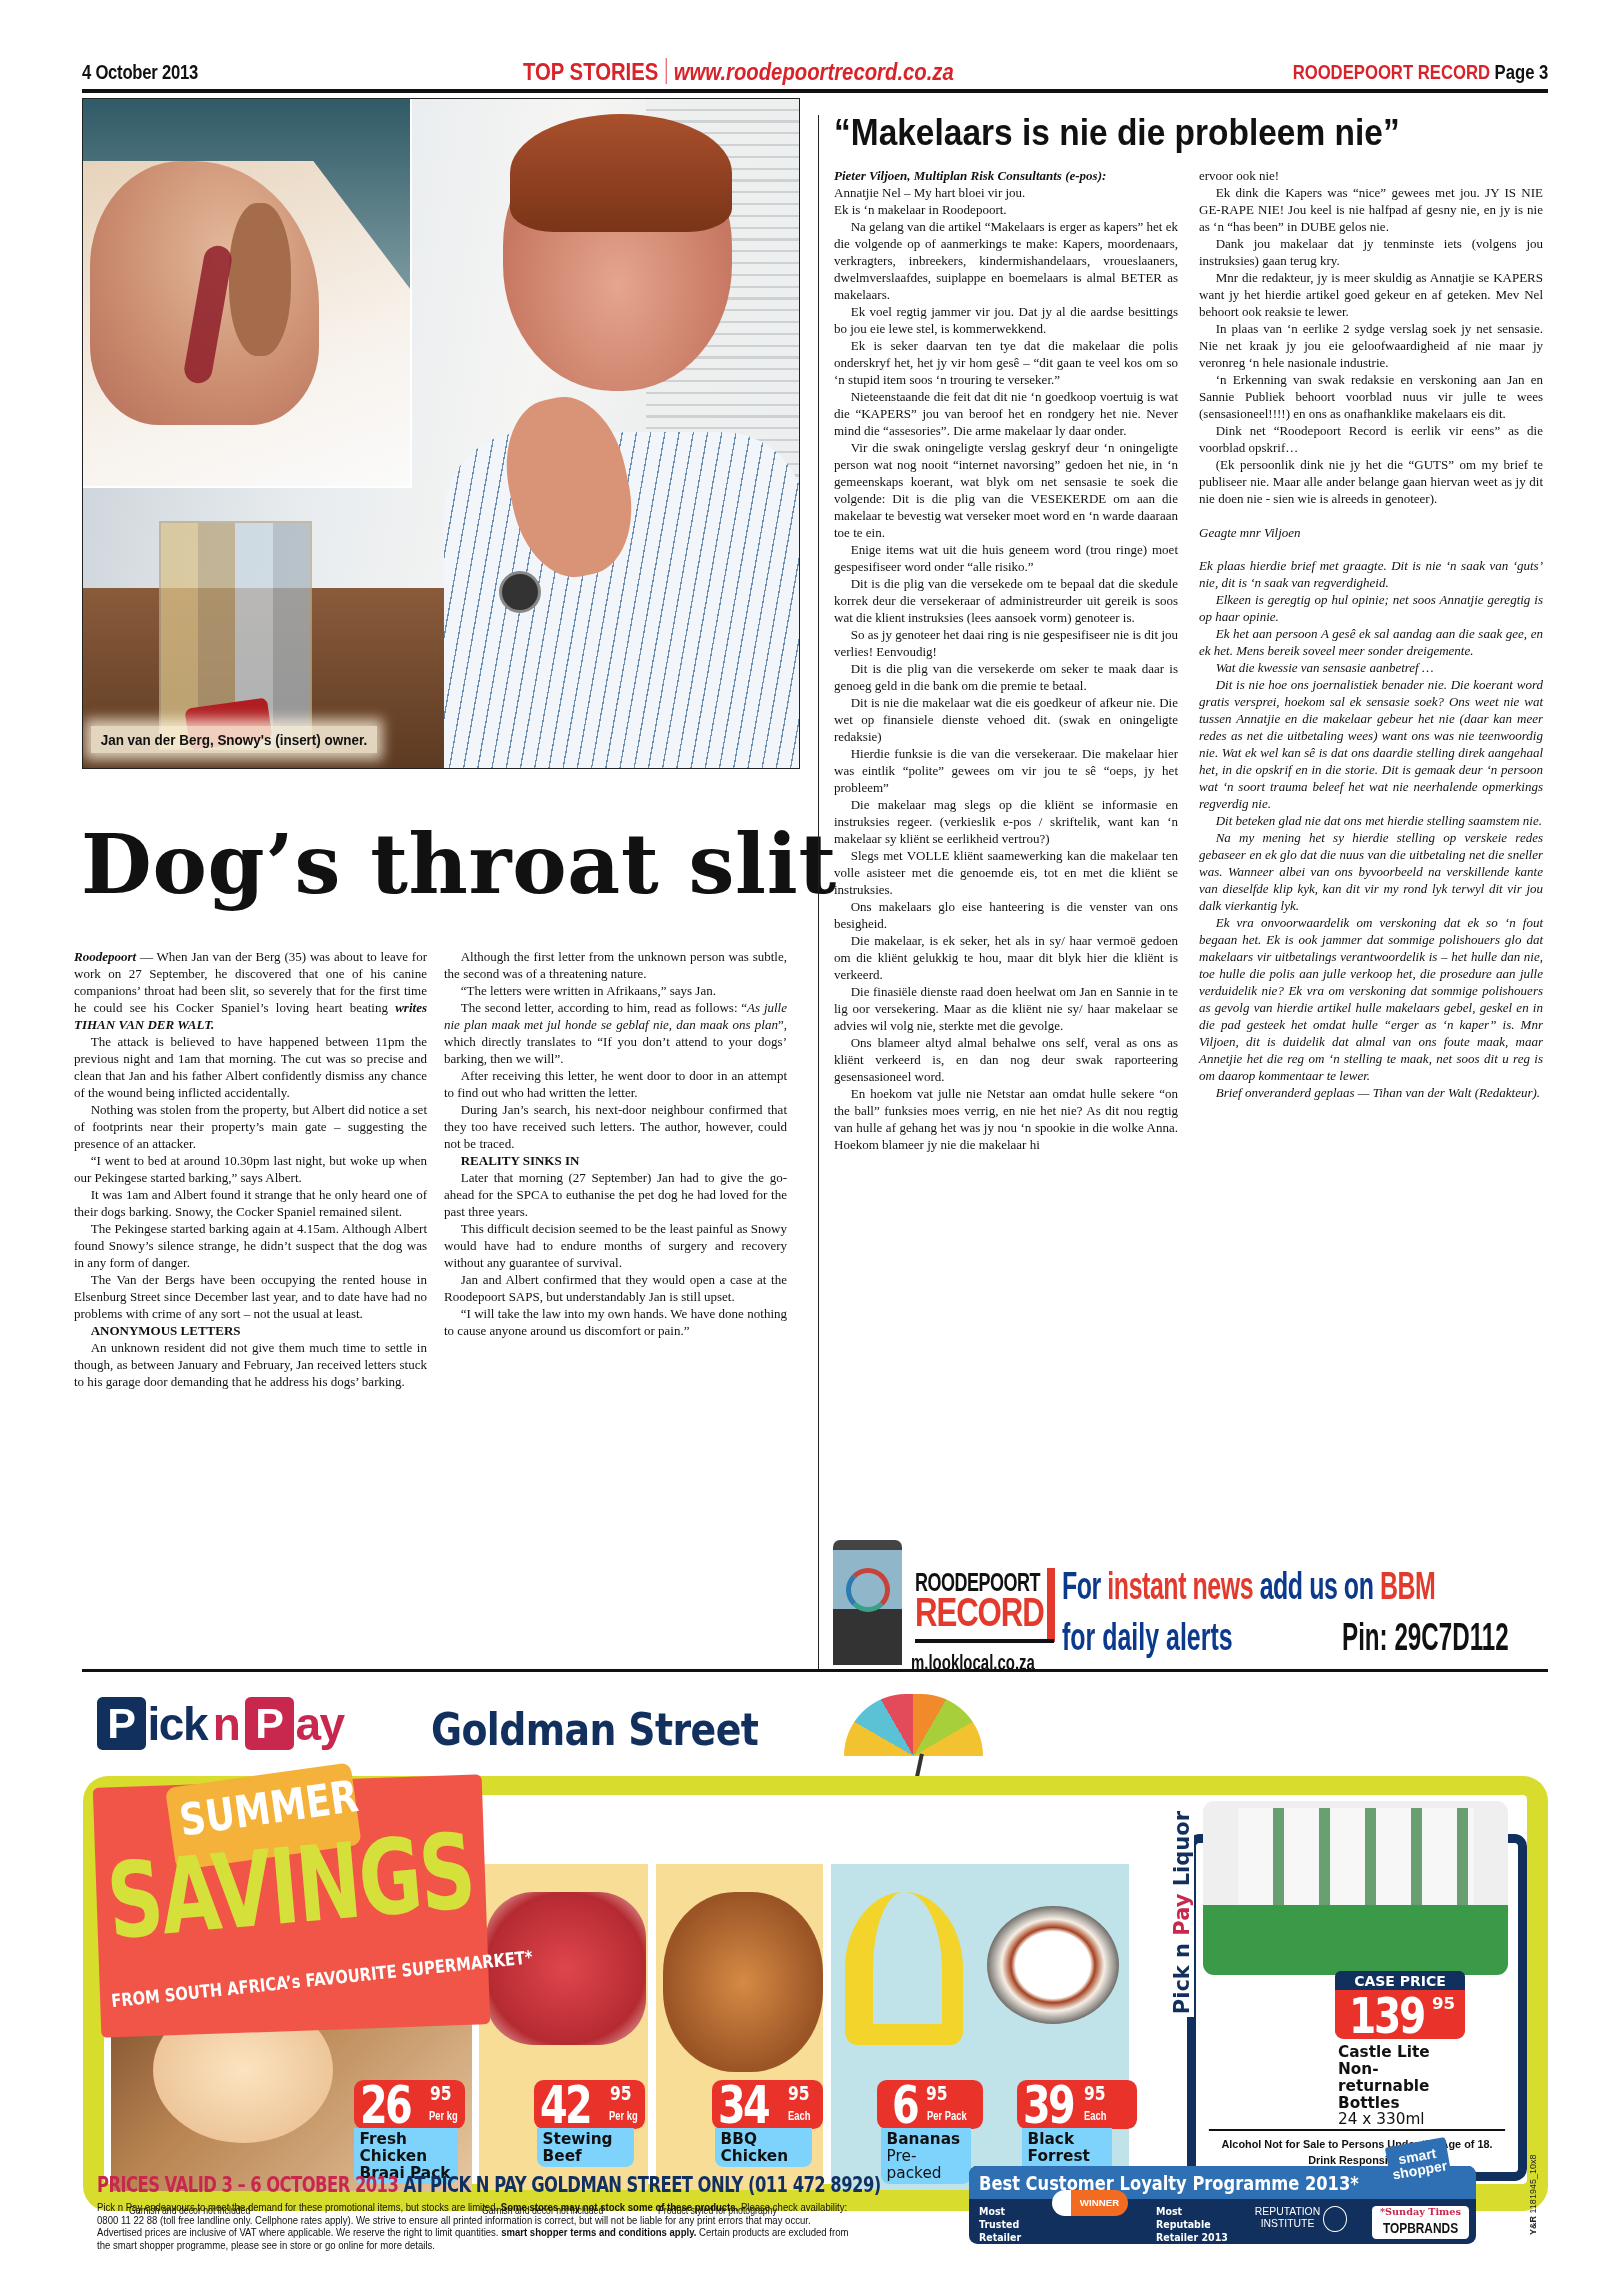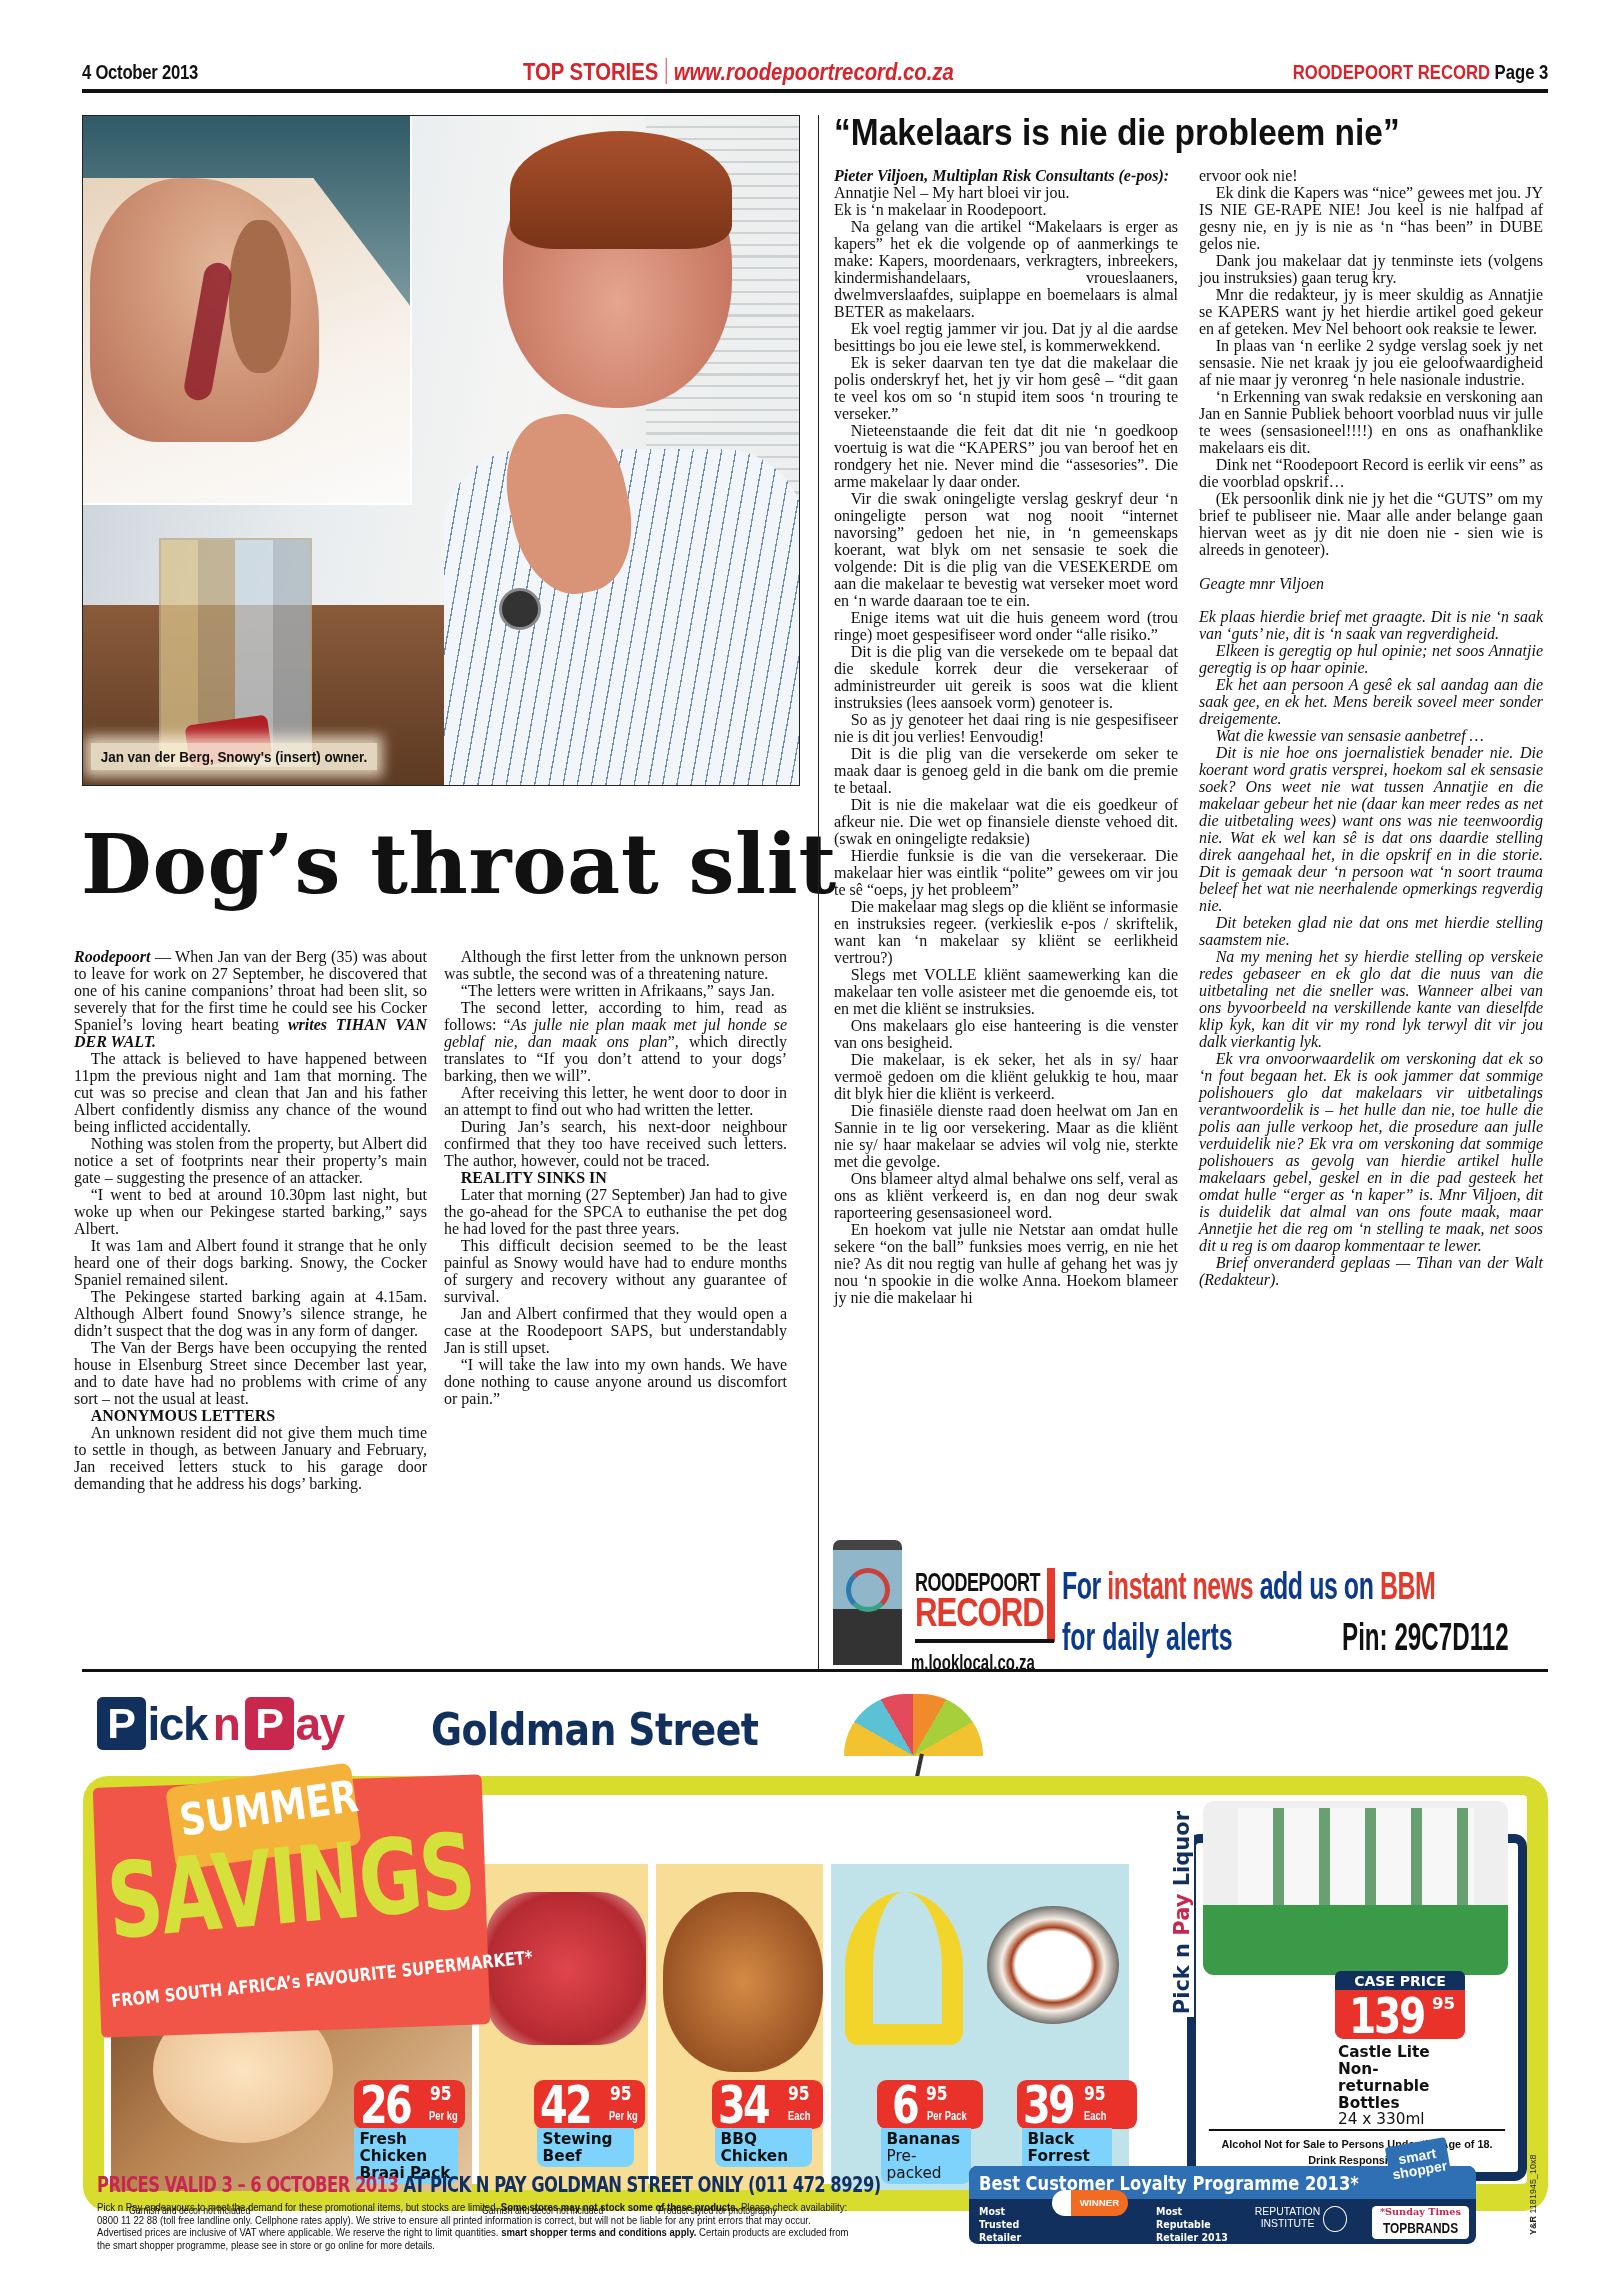--- a/index.html
+++ b/index.html
@@ -10,21 +10,21 @@
   .masthead { position: absolute; left: 82px; top: 58px; width: 1466px; height: 28px; }
   .masthead .date { position: absolute; left: 0; top: 2.8px; font: bold 19.4px "Liberation Sans", sans-serif; transform: scaleX(0.86); transform-origin: left; letter-spacing: -0.3px; }
   .masthead .center { position: absolute; left: 441px; top: 0; font: bold 23.6px "Liberation Sans", sans-serif; color: #d8232a; transform: scaleX(0.86); transform-origin: left; white-space: nowrap; }
   .masthead .center .sep { display: inline-block; width: 1.4px; height: 26px; background: #d8232a; vertical-align: -4.2px; margin: 0 8.3px; }
   .masthead .center .url { font-style: italic; }
   .masthead .right { position: absolute; right: 0; top: 2.8px; font: bold 19.4px "Liberation Sans", sans-serif; transform: scaleX(0.86); transform-origin: right; white-space: nowrap; }
   .masthead .right .paper { color: #d8232a; }
   .rule-top { position: absolute; left: 82px; top: 89px; width: 1466px; height: 3.5px; background: #111; }
 
   
-  .photo { position: absolute; left: 82px; top: 115px; width: 718px; height: 671px; border: 1.4px solid #222; overflow: hidden; background: #ddd; }
+  .photo { position: absolute; left: 82px; top: 98px; width: 718px; height: 671px; border: 1.4px solid #222; overflow: hidden; background: #ddd; }
   .photo .man-bg { position: absolute; inset: 0; background: linear-gradient(100deg, #c8d0d6 0%, #e8ecef 35%, #f5f5f3 60%, #dfe4e7 100%); }
   .photo .blinds { position: absolute; right: 0; top: 0; width: 153px; height: 389px; background: repeating-linear-gradient(180deg, #eef0f0 0 9.7px, #c9cdd0 9.7px 11.8px); opacity: .85; }
   .photo .desk { position: absolute; left: 0; bottom: 0; width: 100%; height: 180px; background: linear-gradient(180deg, #8a5b3b, #5c3a22); }
   .photo .head { position: absolute; left: 420px; top: 28px; width: 229px; height: 264px; border-radius: 45% 45% 48% 48%; background: radial-gradient(ellipse at 50% 60%, #e5a58e, #c77862 70%); }
   .photo .hair { position: absolute; left: 427px; top: 15.3px; width: 222px; height: 118px; border-radius: 50% 50% 20% 20%; background: linear-gradient(180deg, #a9502c, #7a3418); }
   .photo .shirt { position: absolute; left: 361px; top: 333px; width: 361px; height: 347px; border-radius: 83px 83px 0 0; background: repeating-linear-gradient(100deg, #f2f6fb 0 7px, #6d8fb2 7px 8.3px, #f2f6fb 8.3px 14px); }
   .photo .hand { position: absolute; left: 427px; top: 298px; width: 118px; height: 180px; border-radius: 45%; background: #d99478; transform: rotate(-12deg); }
   .photo .watch { position: absolute; left: 416px; top: 472px; width: 42px; height: 42px; border-radius: 50%; background: #333; border: 3.5px solid #888; }
   .photo .inset { position: absolute; left: 0; top: 0; width: 329px; height: 389px; border-right: 2.8px solid #fff; border-bottom: 2.8px solid #fff; overflow: hidden; background: linear-gradient(180deg, #2f5a66, #6e8e95 40%, #bfcfd4); }
   .photo .inset .box { position: absolute; left: 0; top: 62px; width: 329px; height: 326px; background: linear-gradient(160deg, #e7d3bb, #f7f1ea 60%, #fbfbfb); clip-path: polygon(0 0, 70% 0, 100% 40%, 100% 100%, 0 100%); }
@@ -34,21 +34,21 @@
   .photo .pixel { position: absolute; left: 76px; top: 422px; width: 153px; height: 229px; background:
       linear-gradient(90deg, #d9c28a 0 25%, #b8a47c 25% 50%, #c9d7e0 50% 75%, #a7b4bd 75%),
       #ccc; opacity: .75; border: 2.1px solid #b9a98b; }
   .photo .phone { position: absolute; left: 104px; top: 604px; width: 83px; height: 42px; border-radius: 7px; background: #b01e22; transform: rotate(-8deg); }
   .photo .caption { position: absolute; left: 8.3px; bottom: 15.3px; padding: 4.2px 11px; background: rgba(255,246,225,0.82); font: bold 15.3px "Liberation Sans", sans-serif; color: #111; transform: scaleX(0.88); transform-origin: left; box-shadow: 0 0 12.5px 7px rgba(255,246,225,0.75); }
 
   
   .dog-headline { position: absolute; left: 81px; top: 816px; width: 722px; font: bold 82px "DejaVu Serif", serif; letter-spacing: 0.7px; transform: scaleX(0.995); transform-origin: left; white-space: nowrap; }
 
   
-  .col { position: absolute; font-size: 16px; line-height: 17px; text-align: justify; hyphens: manual; }
+  .col { position: absolute; font-size: 13px; line-height: 17px; text-align: justify; hyphens: manual; }
   .col p { text-indent: 16.7px; }
   .col p.noindent { text-indent: 0; }
   .col .sub { font-weight: bold; text-indent: 16.7px; }
   .col .it { font-style: italic; }
   .col .bi { font-weight: bold; font-style: italic; }
 
   .dog-col1 { left: 74px; top: 948px; width: 353px; }
   .dog-col2 { left: 444px; top: 948px; width: 343px; }
   .vrule-dog { position: absolute; left: 818px; top: 115px; width: 1.4px; height: 1555px; background: #222; }
   .rule-dog-bottom { position: absolute; left: 82px; top: 1669px; width: 1466px; height: 2.8px; background: #111; }

